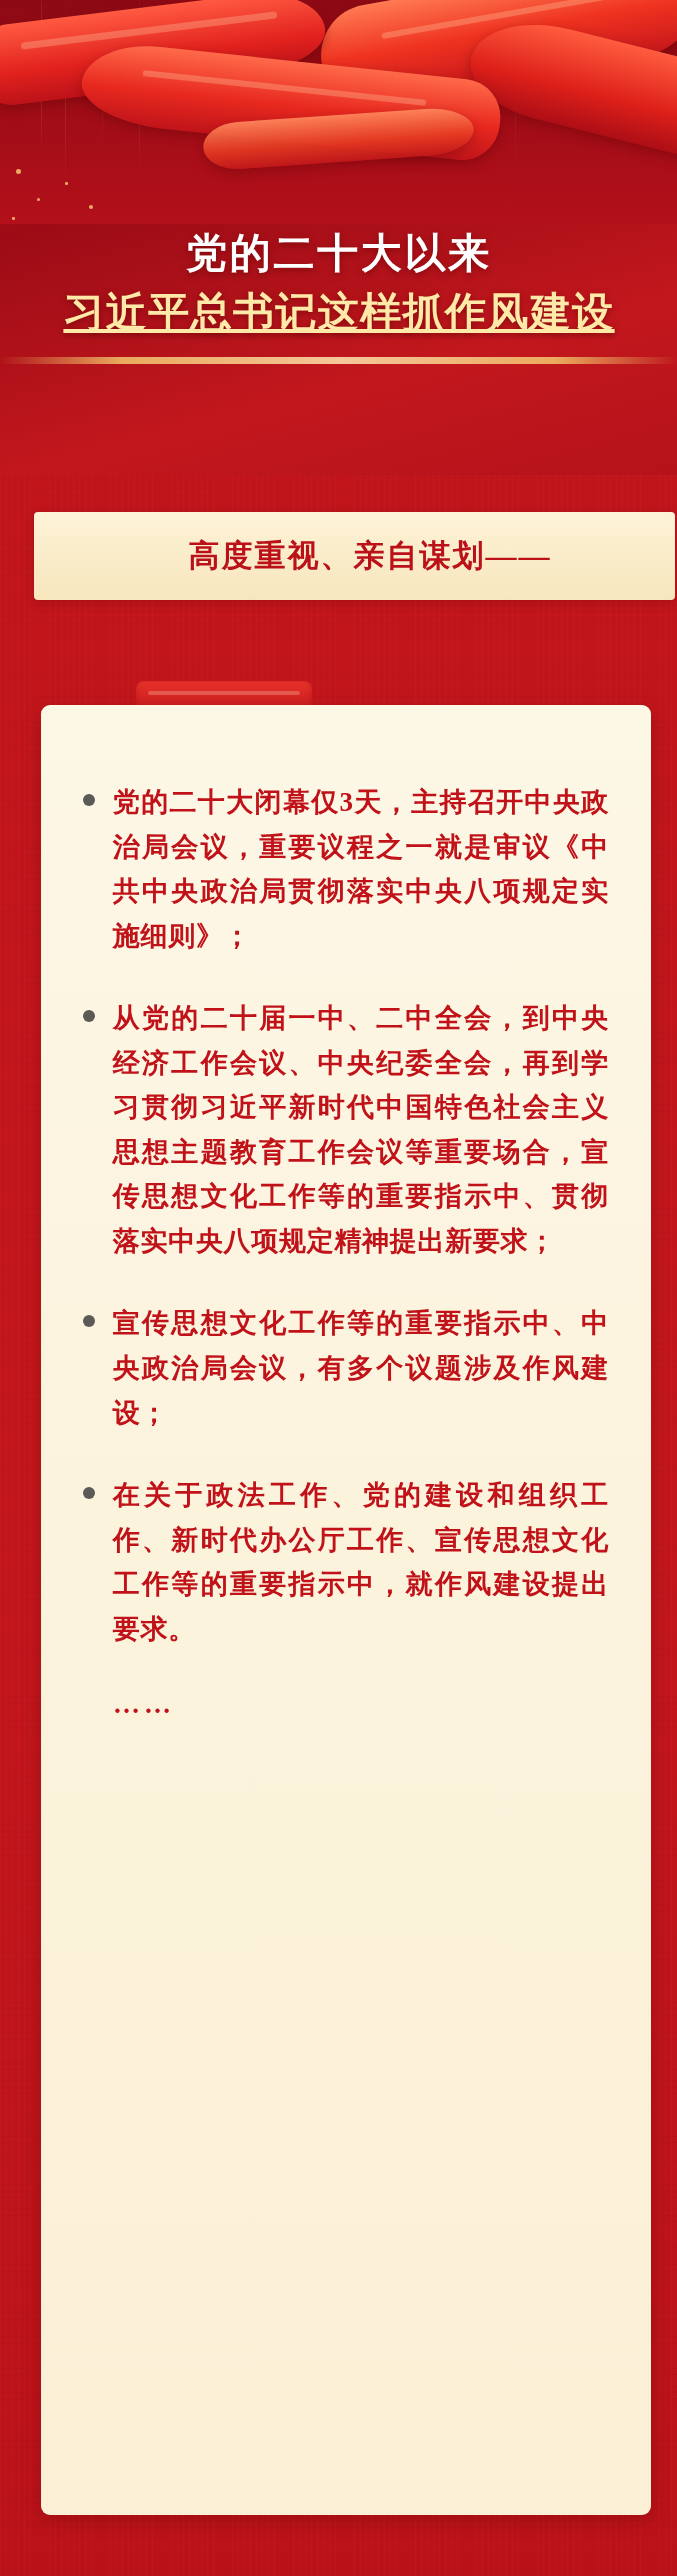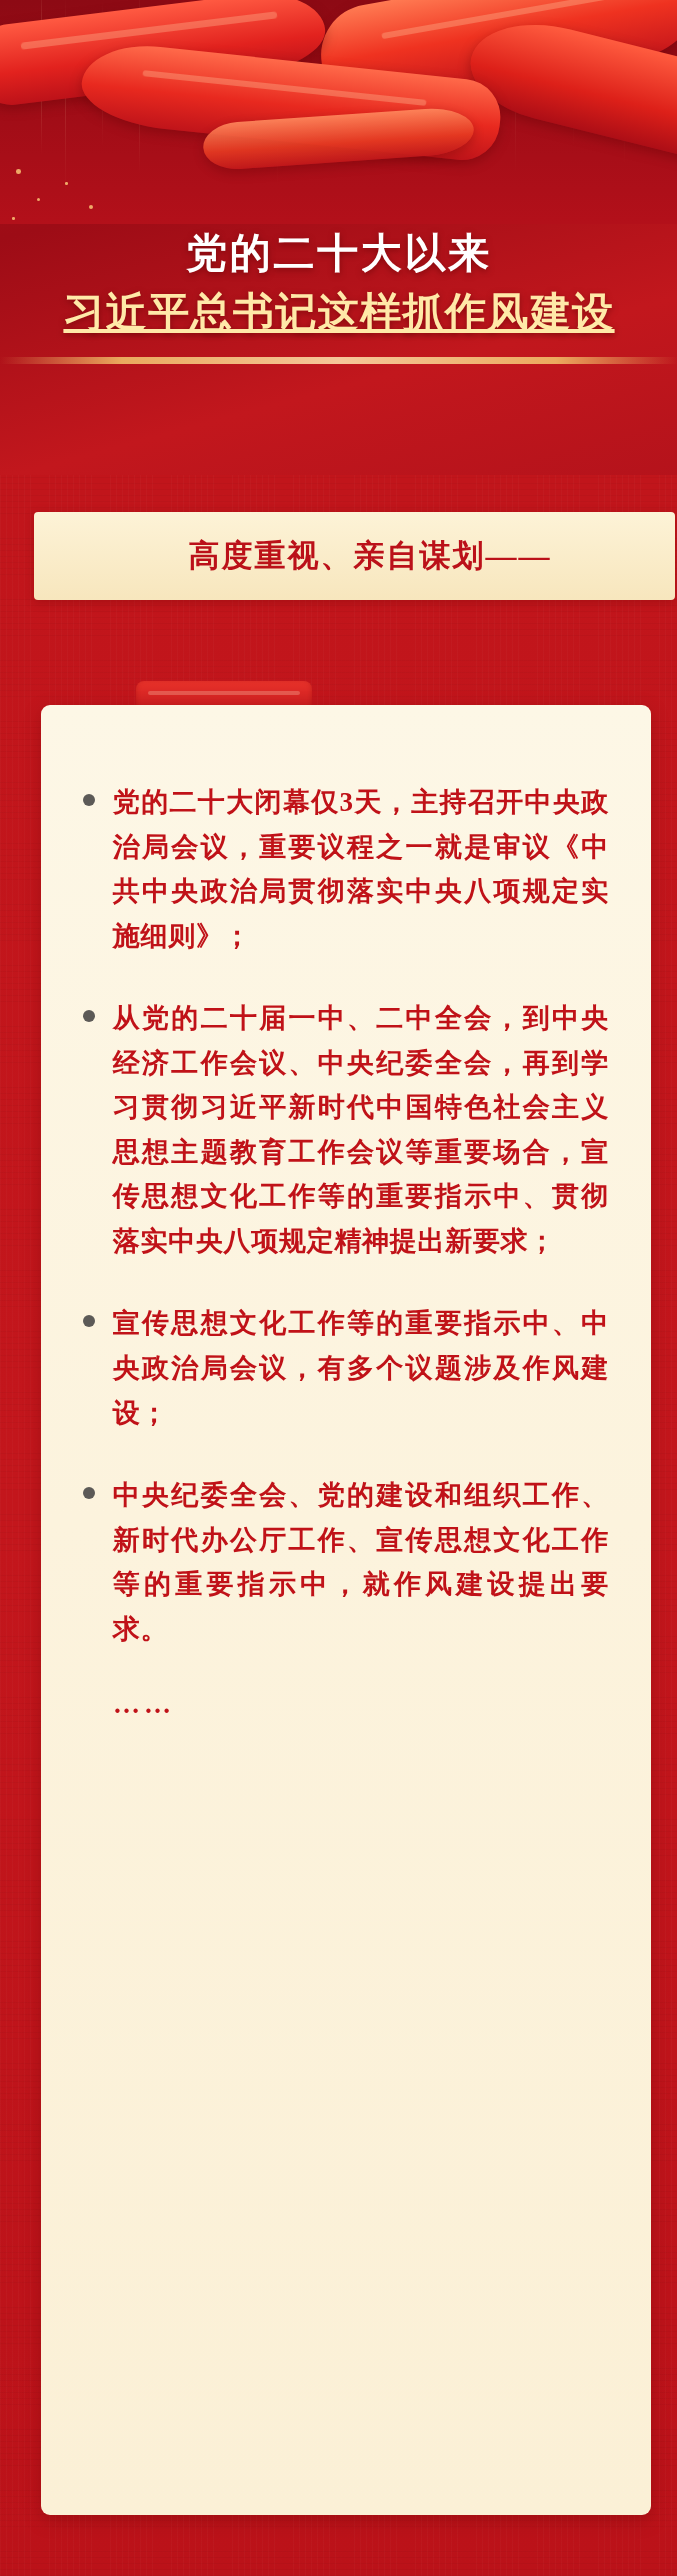--- a/index.html
+++ b/index.html
@@ -308,18 +308,18 @@
   </div>
 
   <div class="bullet-item">
     <span class="bullet-dot"></span>
     <span class="bullet-text">宣传思想文化工作等的重要指示中、中央政治局会议，有多个议题涉及作风建设；</span>
   </div>
 
 
   <div class="bullet-item">
     <span class="bullet-dot"></span>
-    <span class="bullet-text">中央纪委全会、党的建设和组织工作、新时代办公厅工作、宣传思想文化工作等的重要指示中，就作风建设提出要求。</span>
+    <span class="bullet-text">在关于政法工作、党的建设和组织工作、新时代办公厅工作、宣传思想文化工作等的重要指示中，就作风建设提出要求。</span>
   </div>
 
   <div class="ellipsis">……</div>
 </div>
 
 
 </body></html>

